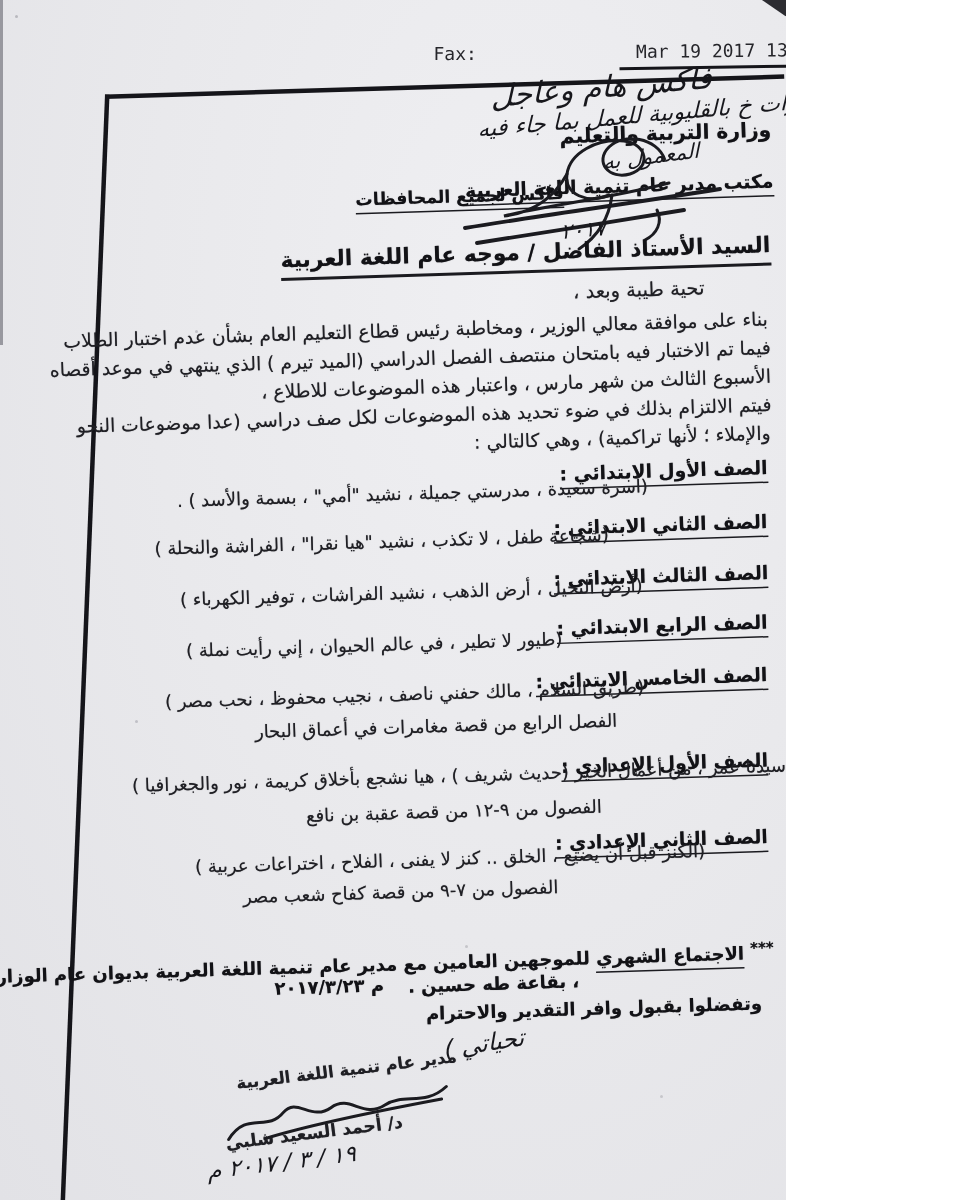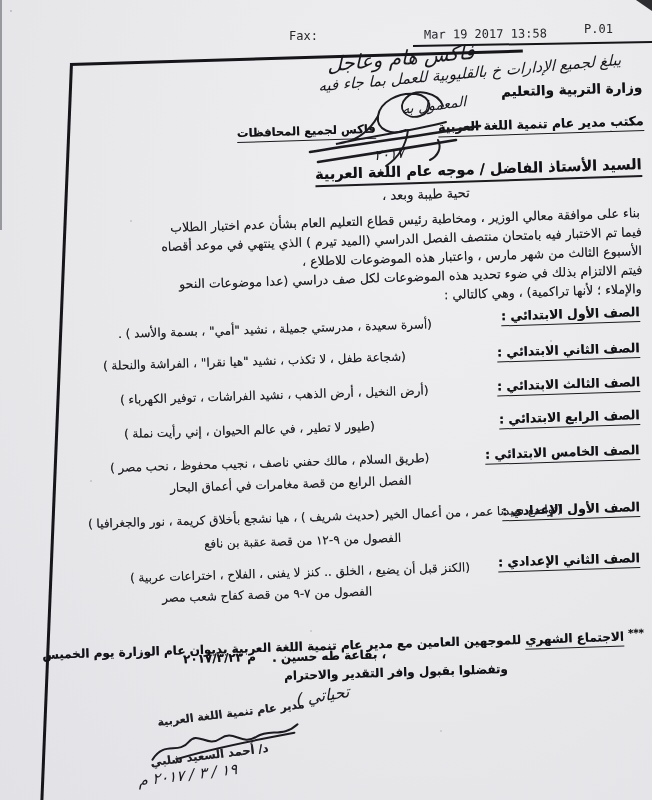--- a/index.html
+++ b/index.html
@@ -1,17 +1,17 @@
 <!DOCTYPE html>
 <html lang="ar"><head>
 <meta charset="utf-8">
 <style>
   html,body{margin:0;padding:0;}
   .page{
-    position:relative;width:652px;height:800px;overflow:hidden;
+    position:relative;width:524px;height:800px;overflow:hidden;
     background:radial-gradient(ellipse at 65% 25%, #efeff2 0%, #e9e9ec 50%, #e2e2e6 100%);
     font-family:"DejaVu Sans",sans-serif;
   }
   .abs{position:absolute;white-space:nowrap;}
   .pr{color:#1f1f24;text-shadow:0 0 .5px rgba(30,30,35,.65);}
   .b{font-weight:700;color:#121216;}
   .ul{border-bottom:1.7px solid #1b1b20;padding-bottom:2px;}
   .hw{color:#17171c;font-style:italic;}
   .rtl{direction:rtl;unicode-bidi:embed;}
   .bidi-ltr{direction:ltr;unicode-bidi:bidi-override;}

